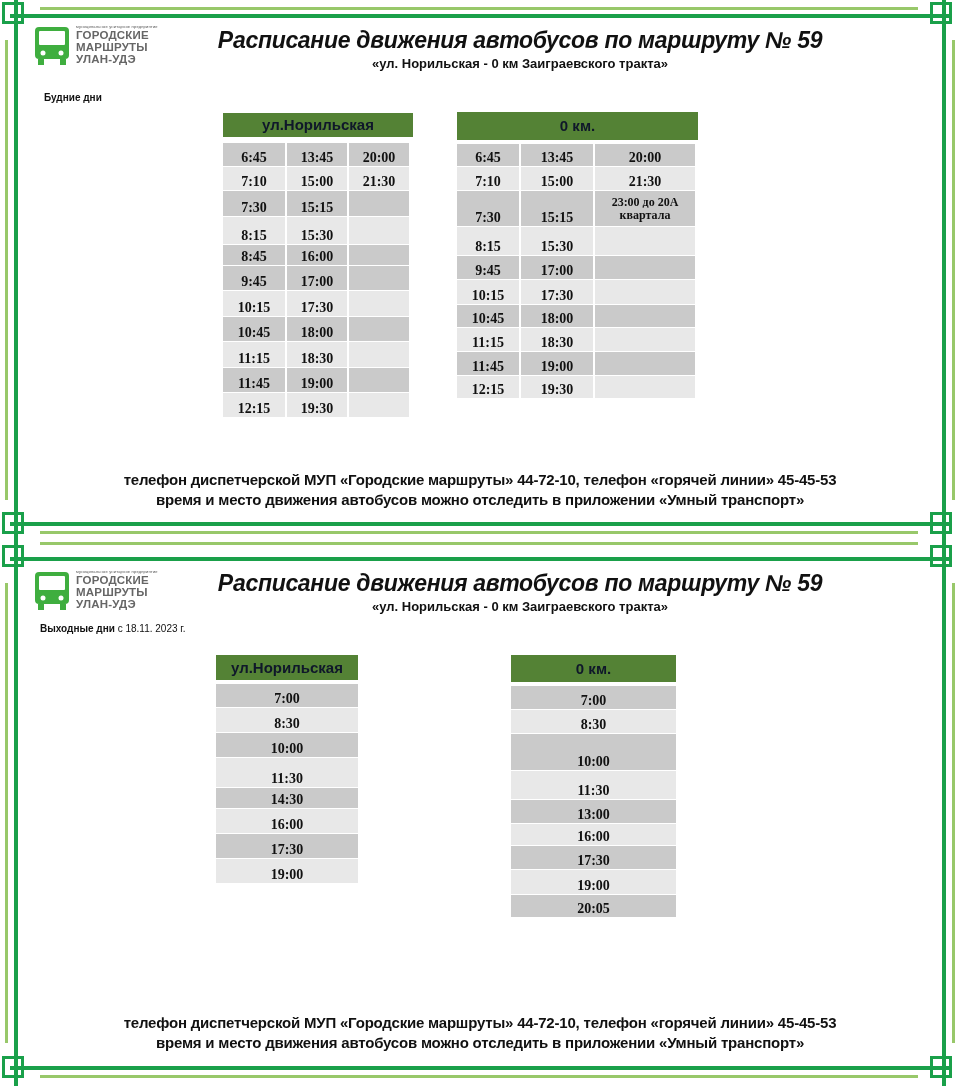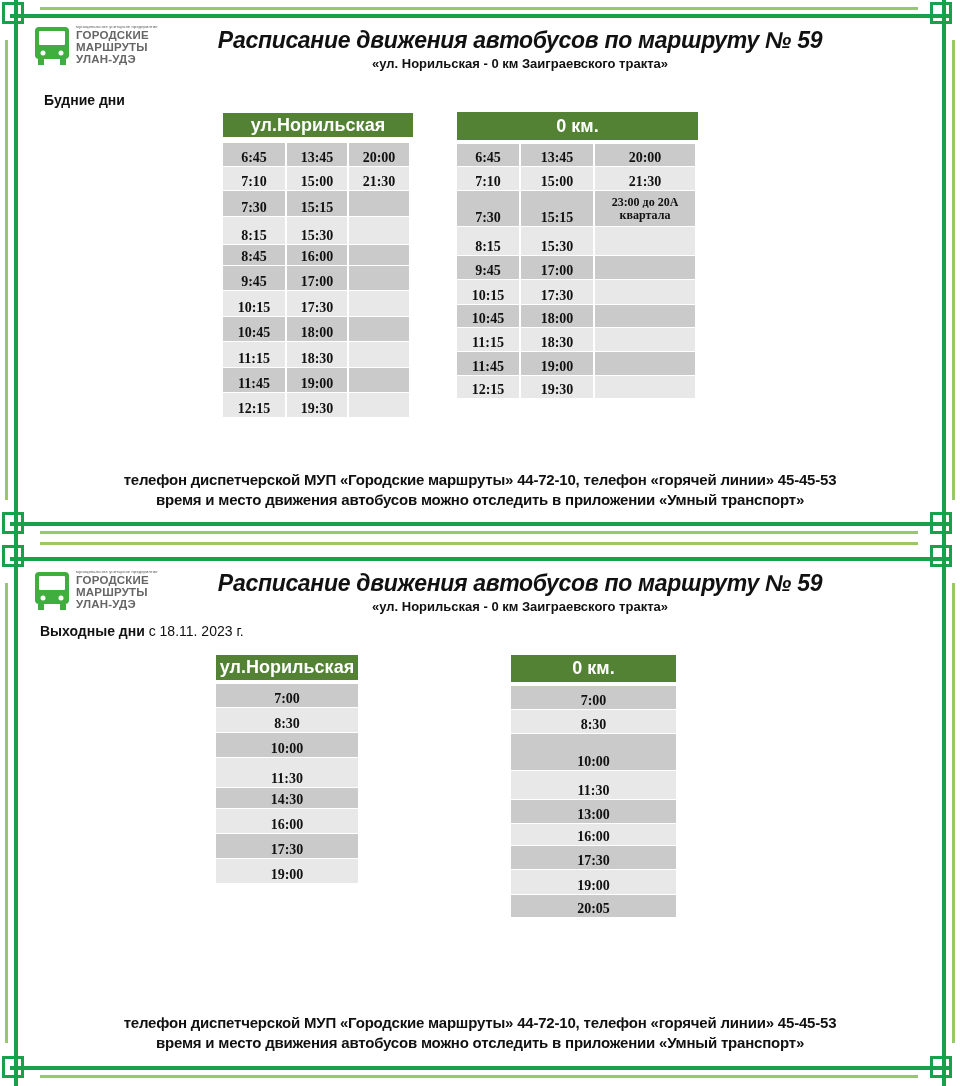--- a/index.html
+++ b/index.html
@@ -16,25 +16,25 @@
   .sq { position: absolute; width: 22px; height: 22px; border: 3px solid #1aa04a; box-sizing: border-box; background: transparent; }
 
   .logo { position: absolute; left: 34px; width: 120px; height: 44px; }
   .logo .bus { position: absolute; left: 0; top: 4px; width: 36px; height: 40px; }
   .logo .small { position: absolute; left: 42px; top: 2px; font-size: 4px; color: #555; letter-spacing: 0.2px; white-space: nowrap; }
   .logo .name { position: absolute; left: 42px; top: 7px; font-size: 11.5px; line-height: 12px; font-weight: bold; color: #666; letter-spacing: 0.2px; }
 
   .title { position: absolute; left: 180px; width: 680px; text-align: center; font-weight: bold; font-size: 23px; letter-spacing: -0.3px; font-style: italic; }
   .subtitle { position: absolute; left: 180px; width: 680px; text-align: center; font-weight: bold; font-size: 13px; }
 
-  .daylabel { position: absolute; font-size: 14px; font-weight: bold; }
+  .daylabel { position: absolute; font-size: 10px; font-weight: bold; }
   .daylabel .since { font-weight: normal; }
 
   table.sch { position: absolute; border-collapse: separate; border-spacing: 2px 0; font-family: "Liberation Serif", serif; font-weight: bold; font-size: 14px; }
-  .sch-head { position: absolute; background: #548235; color: #ffffff; font-family: "Liberation Sans", sans-serif; font-weight: bold; font-size: 18px; text-align: center; }
+  .sch-head { position: absolute; background: #548235; color: #0f172a; font-family: "Liberation Sans", sans-serif; font-weight: bold; font-size: 15px; text-align: center; }
   table.sch td { text-align: center; padding: 0; vertical-align: bottom; border-bottom: 1px solid #fff; }
   table.sch tr.d td { background: #cacaca; }
   table.sch tr.l td { background: #e8e8e8; }
   table.sch td.note { font-size: 12px; line-height: 13px; vertical-align: middle; }
 
   .footer { position: absolute; left: 0; width: 960px; text-align: center; font-weight: bold; font-size: 15px; line-height: 20px; letter-spacing: -0.2px; }
 </style>
 </head>
 <body>
 

